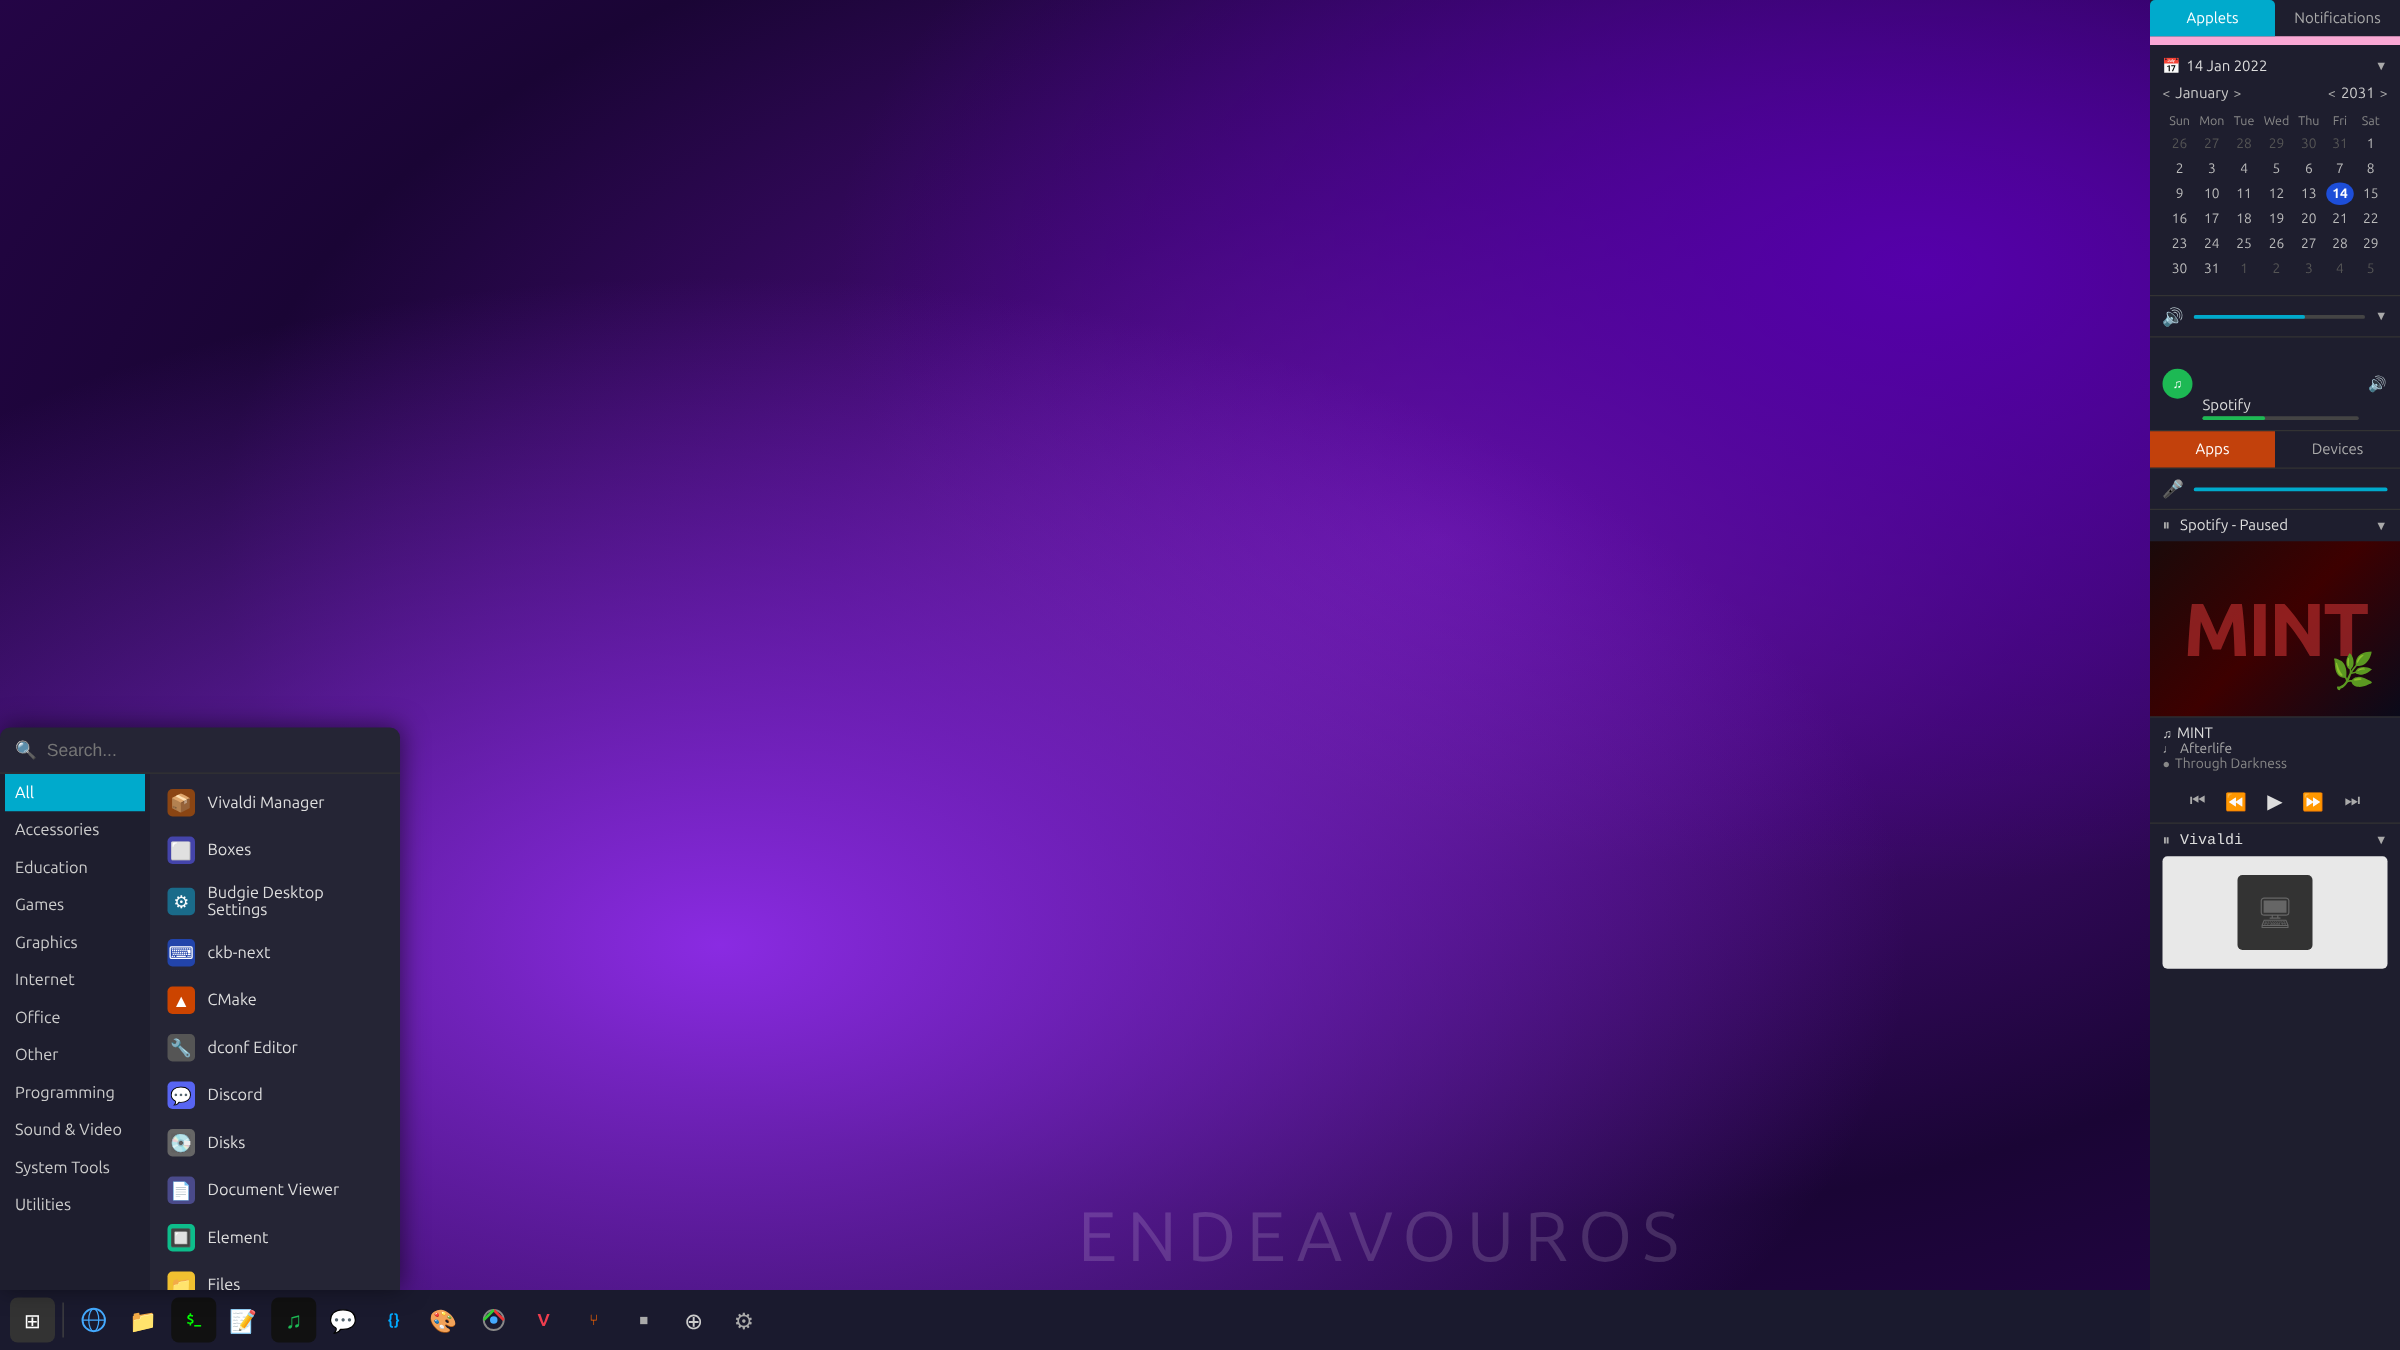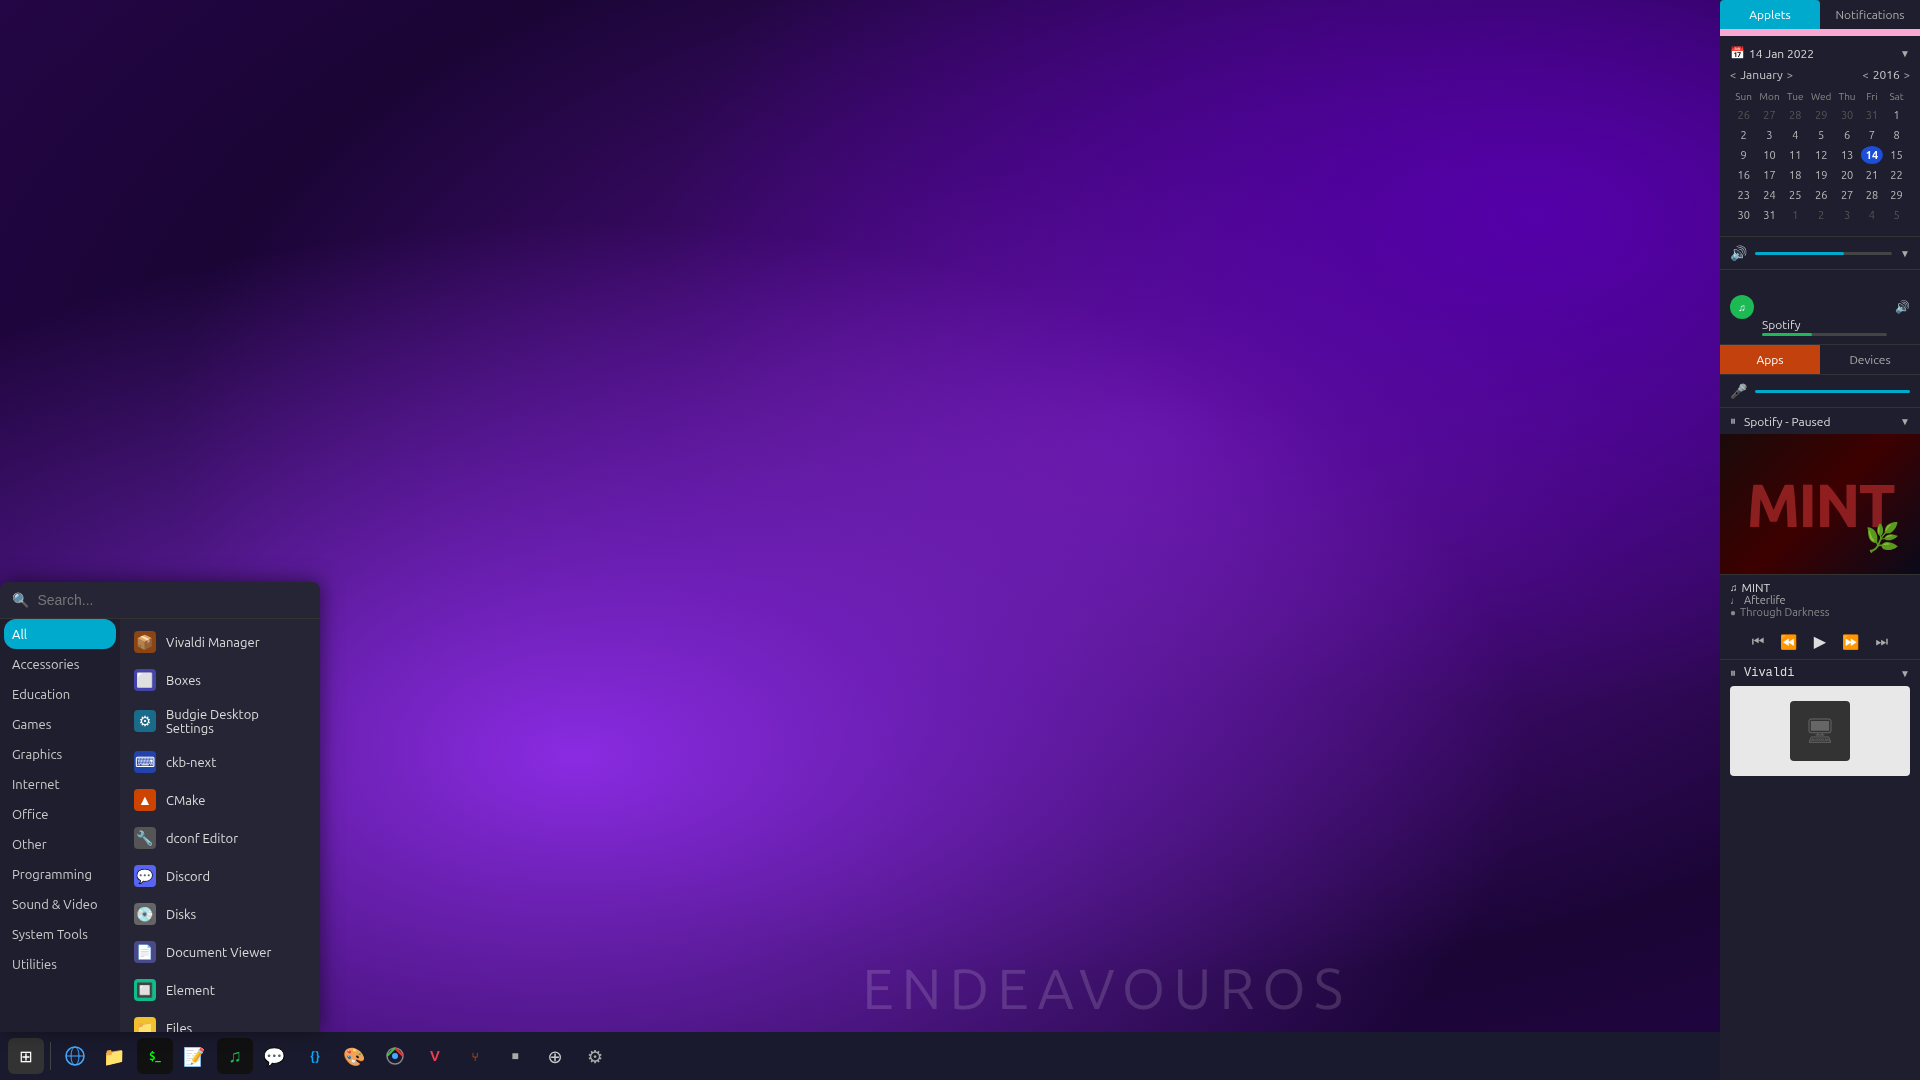--- a/index.html
+++ b/index.html
@@ -120,21 +120,21 @@
     .sidebar-cat {
       padding: 8px 12px;
       font-size: 13px;
       color: #ccc;
       cursor: pointer;
       white-space: nowrap;
     }
     .sidebar-cat.active {
       background: #00aacc;
       color: #fff;
-      border-radius: 12px;
+      border-radius: 0;
       margin: 0 4px;
       padding: 8px 8px;
     }
     .app-menu-apps {
       flex: 1;
       overflow-y: auto;
       padding: 4px 0;
     }
     .app-menu-apps::-webkit-scrollbar { width: 4px; }
     .app-menu-apps::-webkit-scrollbar-thumb { background: #444; }
@@ -566,21 +566,21 @@
       <span style="color:#aaa;font-size:10px;cursor:pointer;">▼</span>
     </div>
     <div class="calendar-nav">
       <div class="cal-month-nav">
         <span class="cal-nav-btn">&lt;</span>
         <span style="font-size:12px;color:#ccc;">January</span>
         <span class="cal-nav-btn">&gt;</span>
       </div>
       <div class="cal-year-nav">
         <span class="cal-nav-btn">&lt;</span>
-        <span style="font-size:12px;color:#ccc;">2016</span>
+        <span style="font-size:12px;color:#ccc;">2031</span>
         <span class="cal-nav-btn">&gt;</span>
       </div>
     </div>
     <table class="calendar-grid">
       <thead>
         <tr>
           <th>Sun</th>
           <th>Mon</th>
           <th>Tue</th>
           <th>Wed</th>

